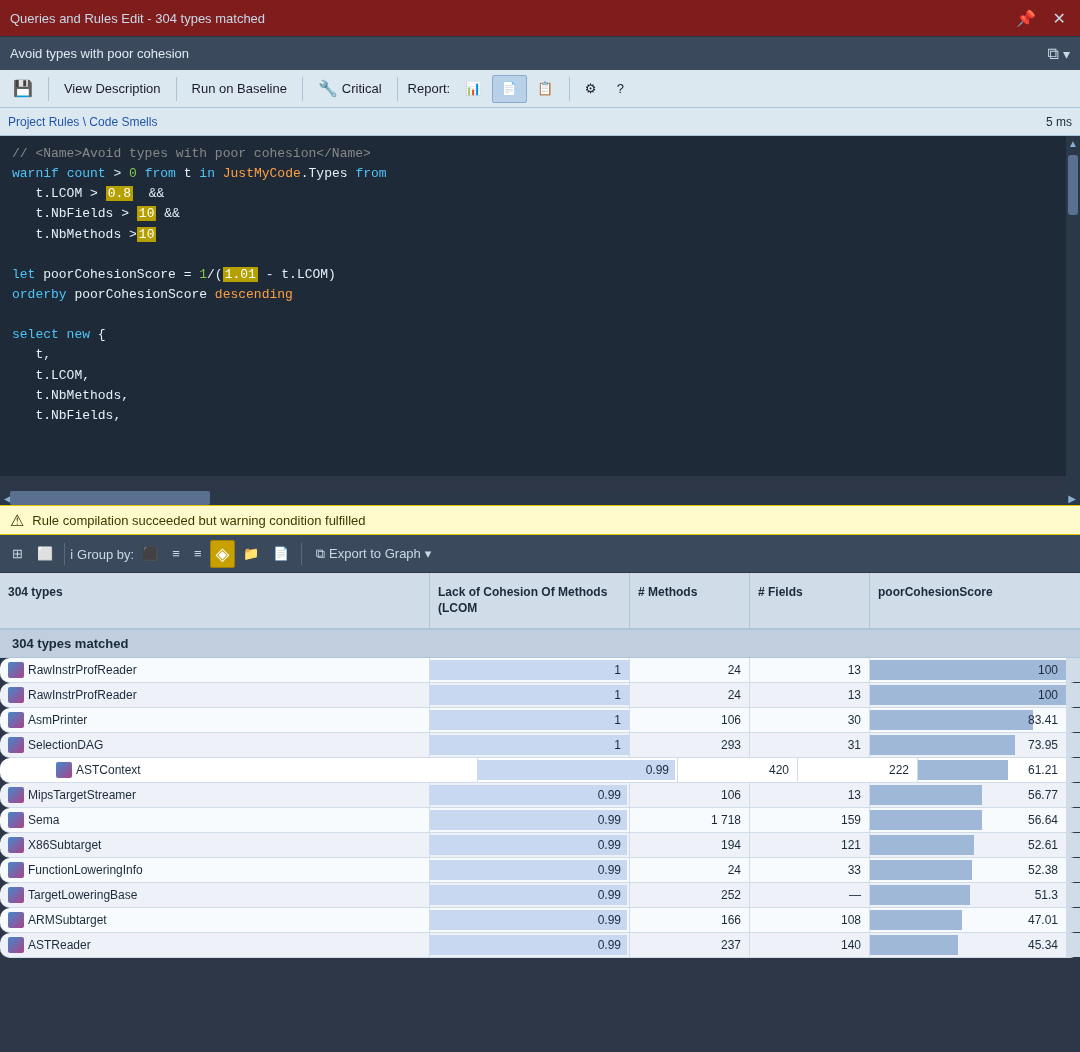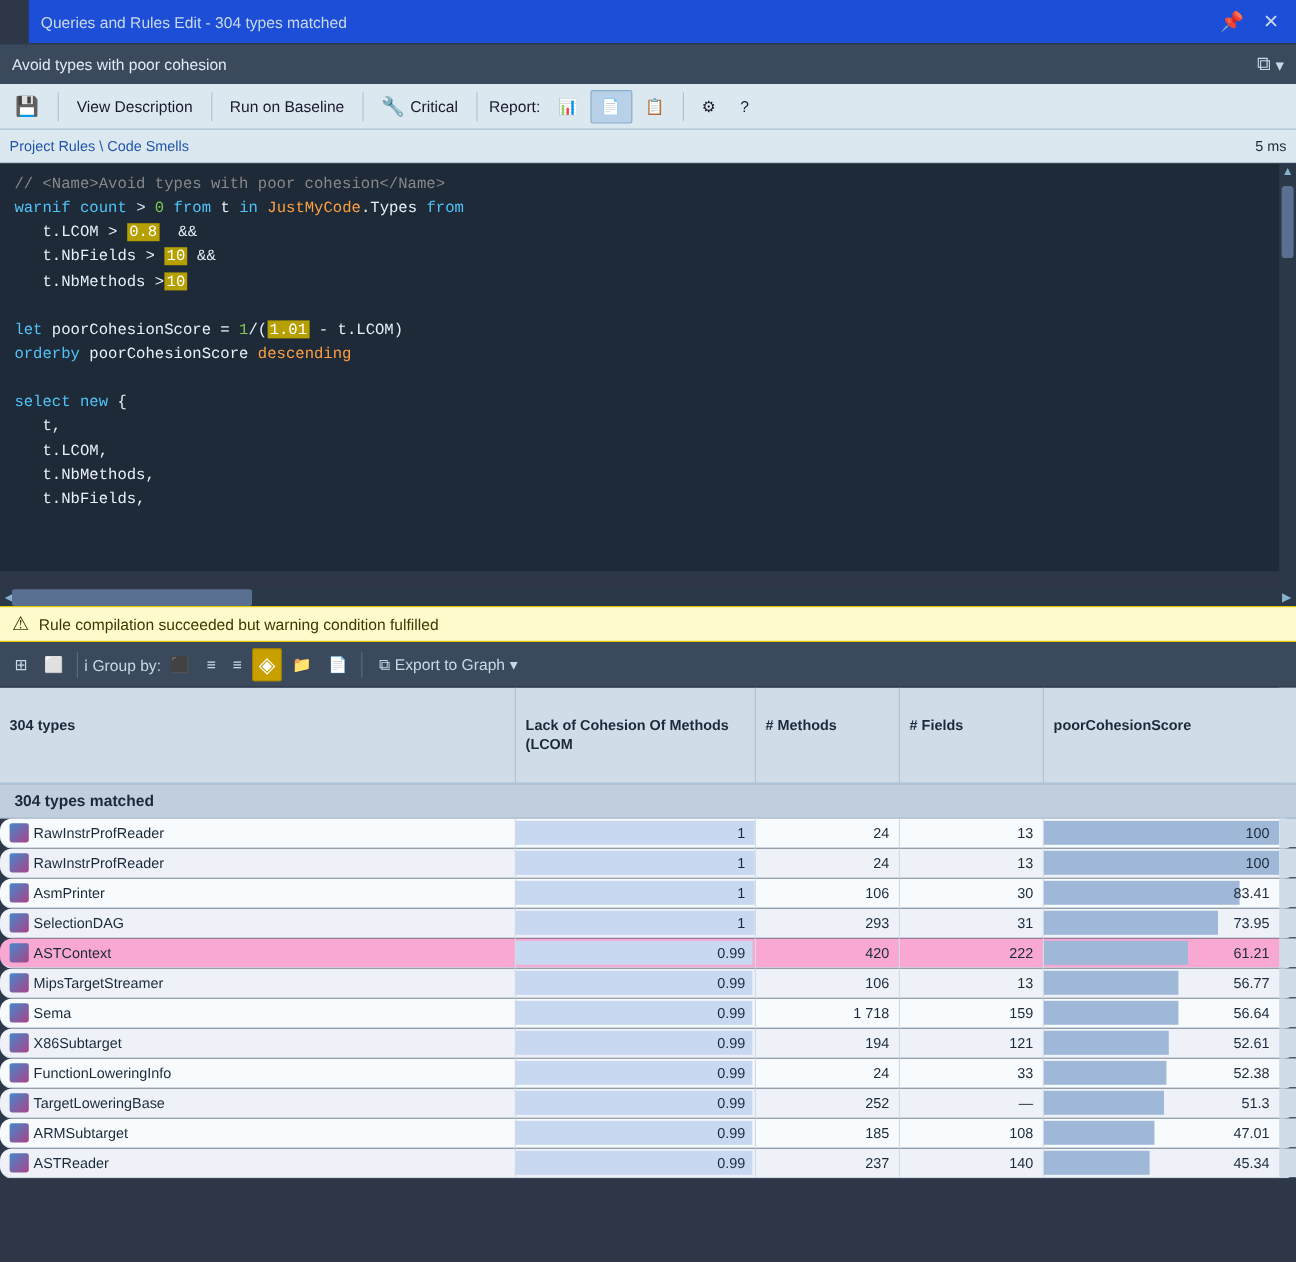--- a/index.html
+++ b/index.html
@@ -1,28 +1,27 @@
 <!DOCTYPE html>
 <html><head>
   <meta charset="utf-8">
   <style>
     * { box-sizing: border-box; margin: 0; padding: 0; }
     body { font-family: 'Segoe UI', Arial, sans-serif; font-size: 13px; background: #2d3748; width: 1080px; height: 1052px; overflow: hidden; }
 
     
     .title-bar {
-      background: #1d4ed8;
+      background: #7f1d1d;
       color: #c8d8e8;
       height: 36px;
       display: flex;
       align-items: center;
       justify-content: space-between;
       padding: 0 10px;
       font-size: 13px;
-      margin-left: 24px;
     }
     .title-bar-right { display: flex; align-items: center; gap: 8px; }
     .title-pin, .title-close {
       color: #c8d8e8;
       font-size: 16px;
       cursor: pointer;
       padding: 2px 4px;
     }
 
     
@@ -175,21 +174,21 @@
       gap: 4px;
       border-radius: 2px;
     }
     .table-header {
       background: #d0dce8;
       display: grid;
       grid-template-columns: 430px 200px 120px 120px 1fr 14px;
       border-bottom: 2px solid #b0c4d8;
     }
     .th {
-      padding: 24px 8px;
+      padding: 12px 8px;
       font-size: 12px;
       font-weight: bold;
       color: #1a2a3a;
       border-right: 1px solid #b0c4d8;
       line-height: 1.3;
     }
     .table-row-grid {
       display: grid;
       grid-template-columns: 430px 200px 120px 120px 1fr 14px;
       border-bottom: 1px solid #d0dce8;
@@ -488,21 +487,21 @@
       <span style="position:relative;z-index:1;">1</span>
     </div>
     <div class="td td-num">293</div>
     <div class="td td-num">31</div>
     <div class="td td-num" style="position:relative; border-right:none;">
       <div style="position:absolute;left:0;top:2px;bottom:2px;width:74%;background:#a0b8d8;z-index:0;"></div>
       <span style="position:relative;z-index:1;">73.95</span>
     </div>
     <div style="background:#d0dce8;"></div>
   </div>
-          <div class="table-row-grid" style="display: grid; grid-template-columns: 430px 200px 120px 120px 1fr 14px; border-bottom: 1px solid rgb(208, 220, 232); background: #f9a8d4; cursor: pointer;">
+          <div class="table-row-grid" style="display: grid; grid-template-columns: 430px 200px 120px 120px 1fr 14px; border-bottom: 1px solid rgb(208, 220, 232); background: #ffffff; cursor: pointer; padding-left: 48px;">
     <div class="td">
       <span class="icon-class"></span>
       <span>ASTContext</span>
     </div>
     <div class="td td-num" style="position:relative; padding-left:4px;">
       <div style="position:absolute;left:0;top:2px;bottom:2px;width:99%;background:#c8d8f0;z-index:0;"></div>
       <span style="position:relative;z-index:1;">0.99</span>
     </div>
     <div class="td td-num">420</div>
     <div class="td td-num">222</div>
@@ -599,21 +598,21 @@
   </div>
           <div class="table-row-grid" style="display: grid; grid-template-columns: 430px 200px 120px 120px 1fr 14px; border-bottom: 1px solid rgb(208, 220, 232); background: rgb(248, 251, 254); cursor: pointer;">
     <div class="td">
       <span class="icon-class"></span>
       <span>ARMSubtarget</span>
     </div>
     <div class="td td-num" style="position:relative; padding-left:4px;">
       <div style="position:absolute;left:0;top:2px;bottom:2px;width:99%;background:#c8d8f0;z-index:0;"></div>
       <span style="position:relative;z-index:1;">0.99</span>
     </div>
-    <div class="td td-num">185</div>
+    <div class="td td-num">166</div>
     <div class="td td-num">108</div>
     <div class="td td-num" style="position:relative; border-right:none;">
       <div style="position:absolute;left:0;top:2px;bottom:2px;width:47%;background:#a0b8d8;z-index:0;"></div>
       <span style="position:relative;z-index:1;">47.01</span>
     </div>
     <div style="background:#d0dce8;"></div>
   </div>
           <div class="table-row-grid" style="display: grid; grid-template-columns: 430px 200px 120px 120px 1fr 14px; border-bottom: 1px solid rgb(208, 220, 232); background: rgb(238, 242, 248); cursor: pointer;">
     <div class="td">
       <span class="icon-class"></span>

